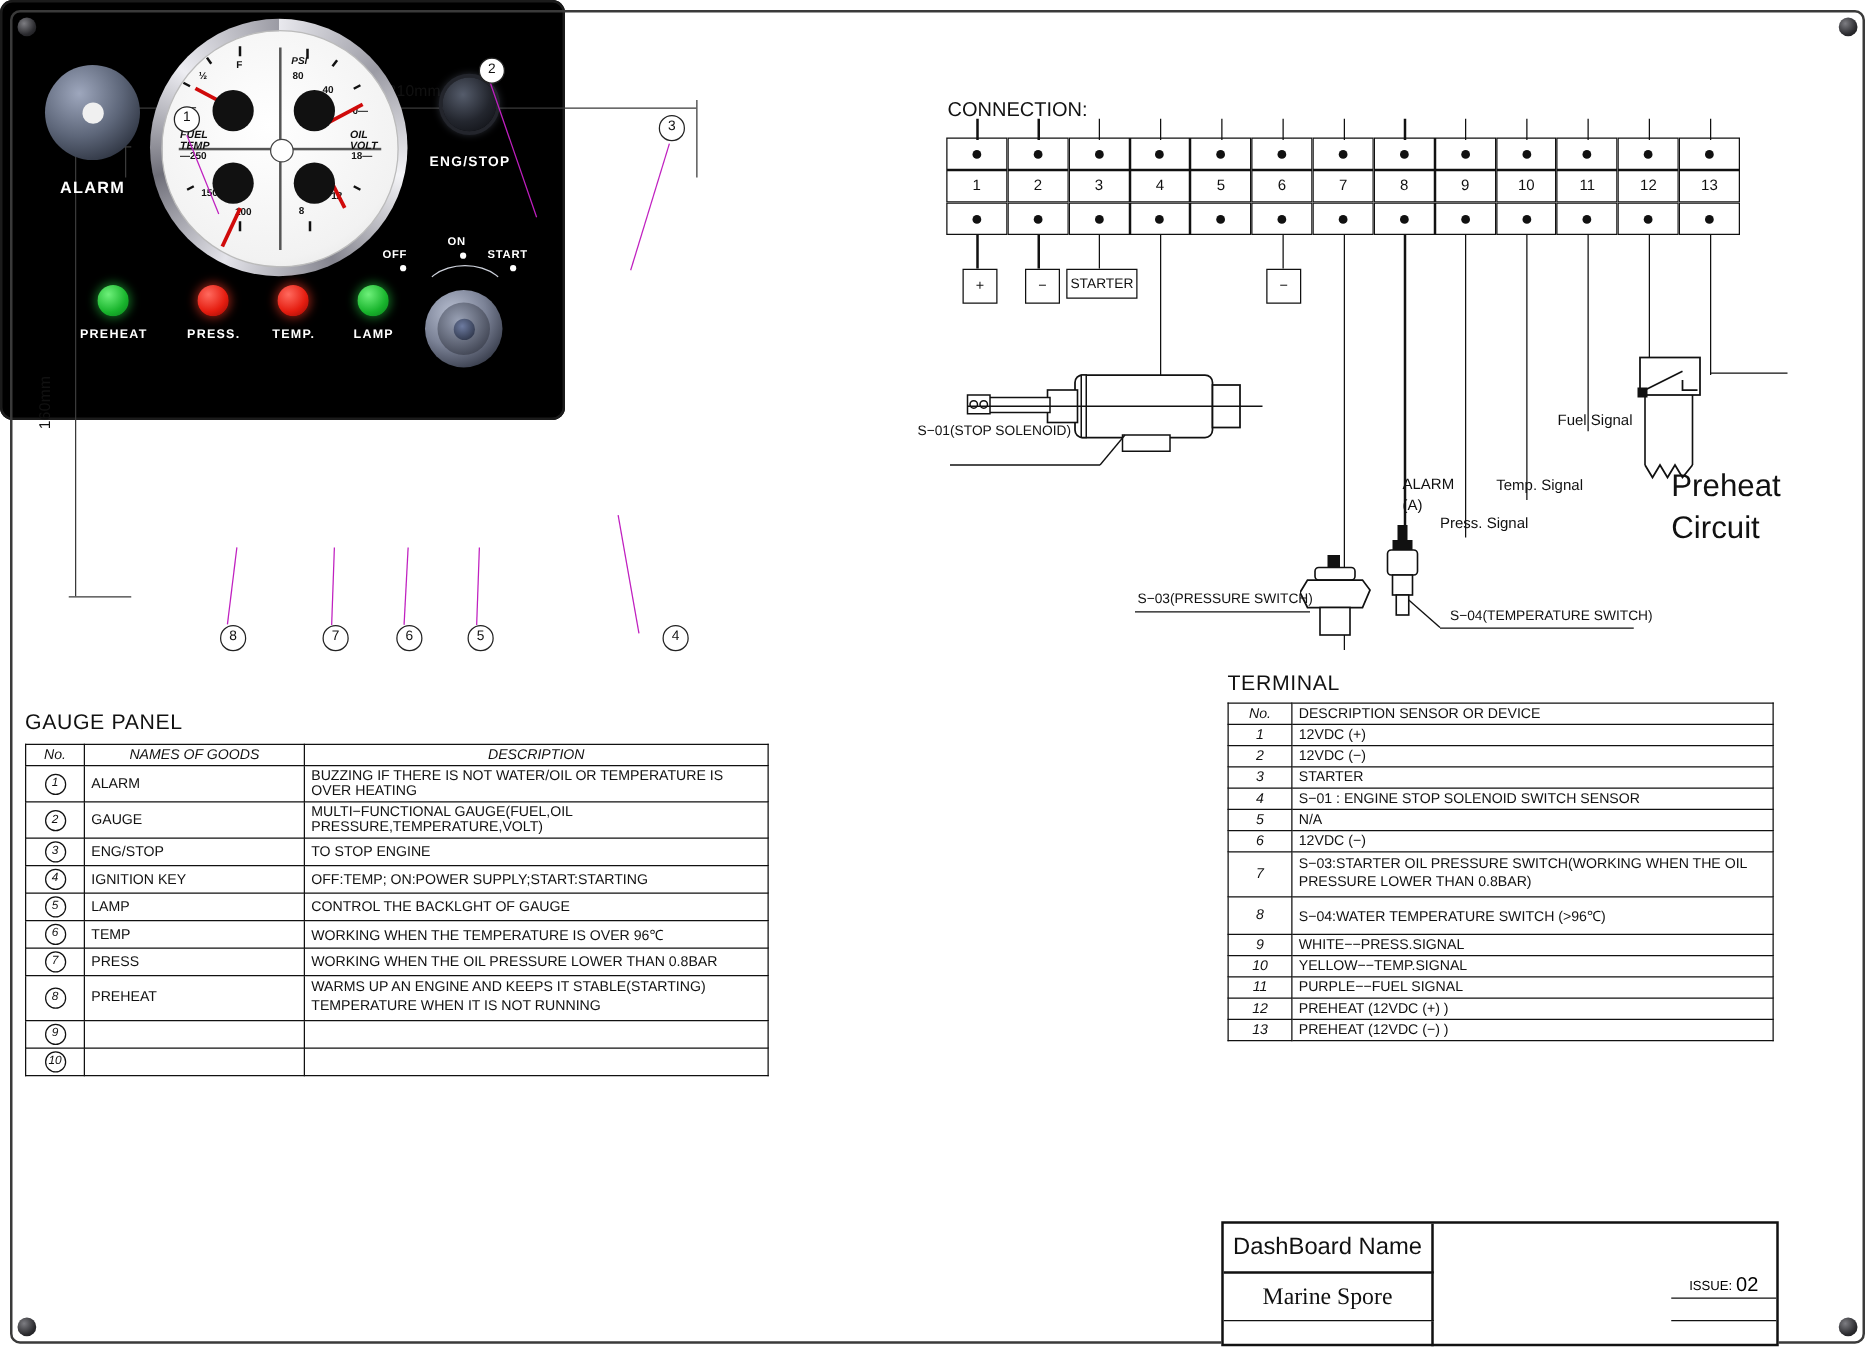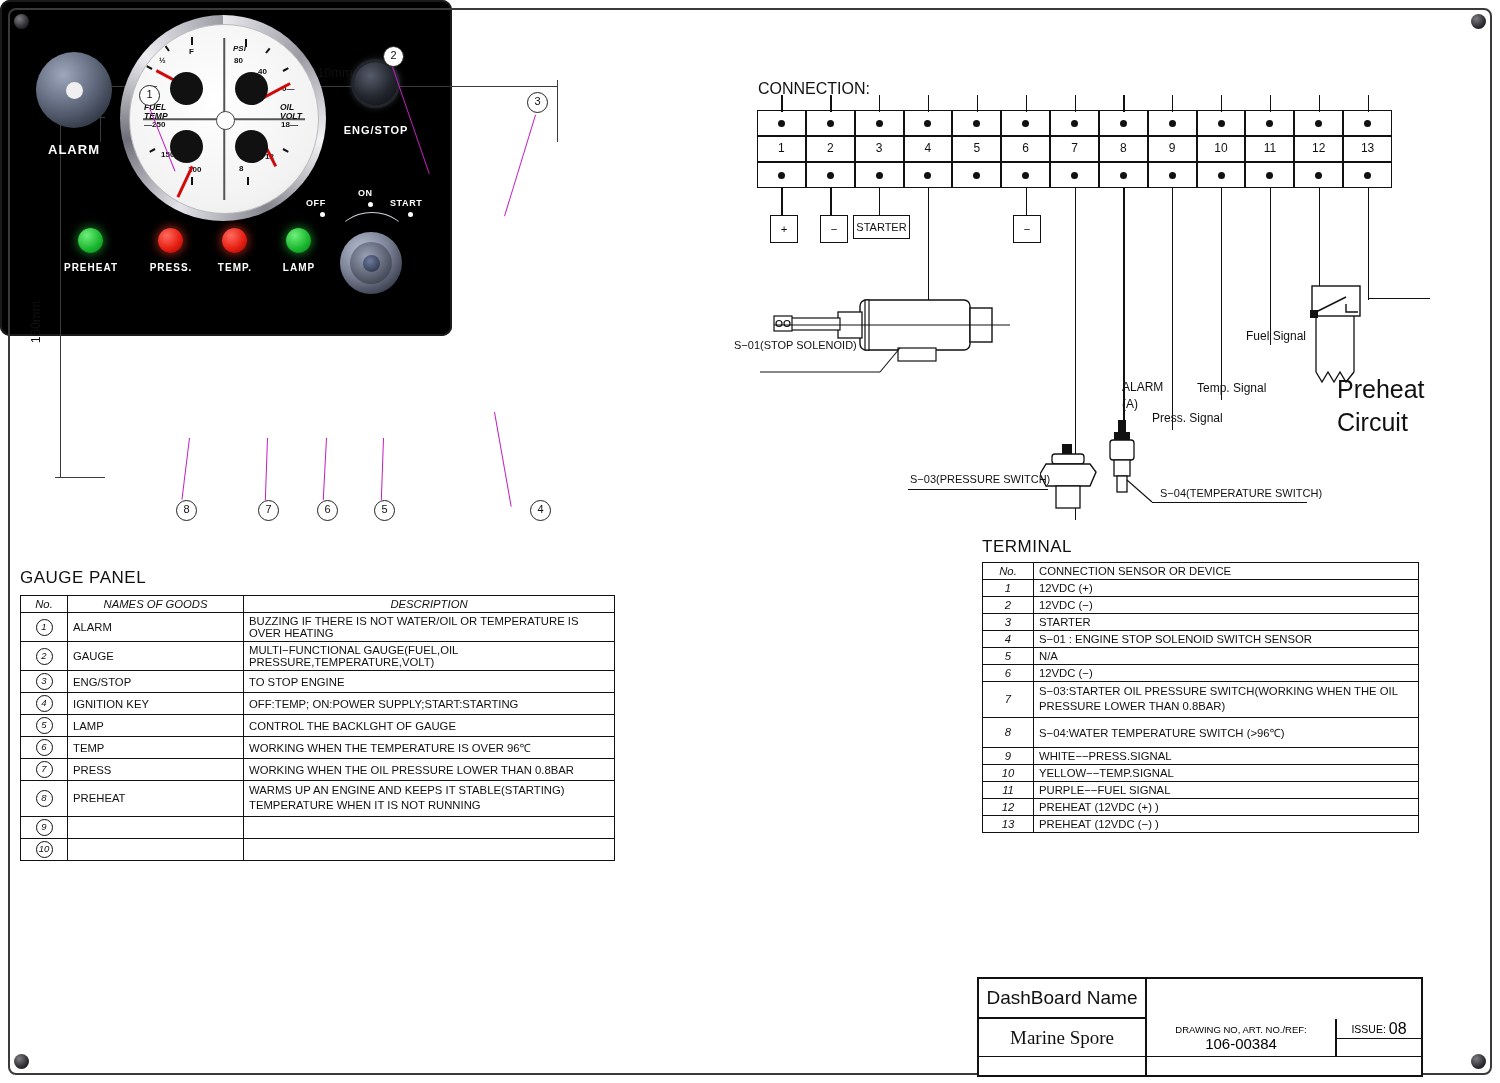--- a/index.html
+++ b/index.html
@@ -459,21 +459,21 @@
     <polyline points="16,92 22,102 28,92 34,102 40,92 46,102 54,92" fill="none" stroke="#111" stroke-width="1.4"></polyline>
   </svg>
   <div class="big-lbl" style="left:1337px;top:375px;">Preheat</div>
   <div class="big-lbl" style="left:1337px;top:408px;">Circuit</div>
 
   <div class="tbl-title" style="left:982px;top:537px;">TERMINAL</div>
   <table id="terminal-table" style="left:982px;top:562px;width:437px;">
     <thead>
       <tr>
         <th class="ctr" style="width:40px;">No.</th>
-        <th>CONNECTION SENSOR OR DEVICE</th>
+        <th>DESCRIPTION SENSOR OR DEVICE</th>
       </tr>
     </thead>
     <tbody id="term-body">
         <tr>
           <td class="ctr">1</td>
           <td>12VDC (+)</td>
         </tr>
         <tr>
           <td class="ctr">2</td>
           <td>12VDC (−)</td>
@@ -525,32 +525,26 @@
       </tbody>
   </table>
 
   <div id="title-block">
     <div class="tb-cell" style="left:0;top:0;width:168px;height:40px;border-right:2px solid #111;border-bottom:2px solid #111;
                 font-size:19px;font-family:'Liberation Sans',sans-serif;">DashBoard Name</div>
 
     <div class="tb-cell" style="left:0;top:40px;width:168px;height:38px;border-right:2px solid #111;border-bottom:1.4px solid #111;
                 font-size:19px;font-family:'Liberation Serif',serif;">Marine Spore</div>
 
-    <div style="position:absolute;left:168px;top:40px;width:190px;height:38px;
-                border-bottom:1.4px solid #111;border-right:2px solid #111;box-sizing:border-box;
-                display:flex;flex-direction:column;align-items:center;justify-content:center;">
-      <div style="font-size:9.5px;">DRAWING NO, ART. NO./REF:</div>
-      <div style="font-size:15px;">106-00384</div>
-    </div>
 
     <div style="position:absolute;left:358px;top:40px;width:84px;height:20px;
                 border-bottom:1.4px solid #111;box-sizing:border-box;display:flex;align-items:center;
                 justify-content:center;gap:3px;">
       <span style="font-size:10.5px;">ISSUE:</span>
-      <span style="font-size:16px;">08</span>
+      <span style="font-size:16px;">02</span>
     </div>
     <div style="position:absolute;left:358px;top:60px;width:84px;height:18px;
                 border-bottom:1.4px solid #111;box-sizing:border-box;"></div>
 
     <div style="position:absolute;left:0;top:78px;width:168px;height:20px;border-right:2px solid #111;box-sizing:border-box;"></div>
     <div style="position:absolute;left:168px;top:78px;width:274px;height:20px;box-sizing:border-box;"></div>
   </div>
 
 </div>
 

